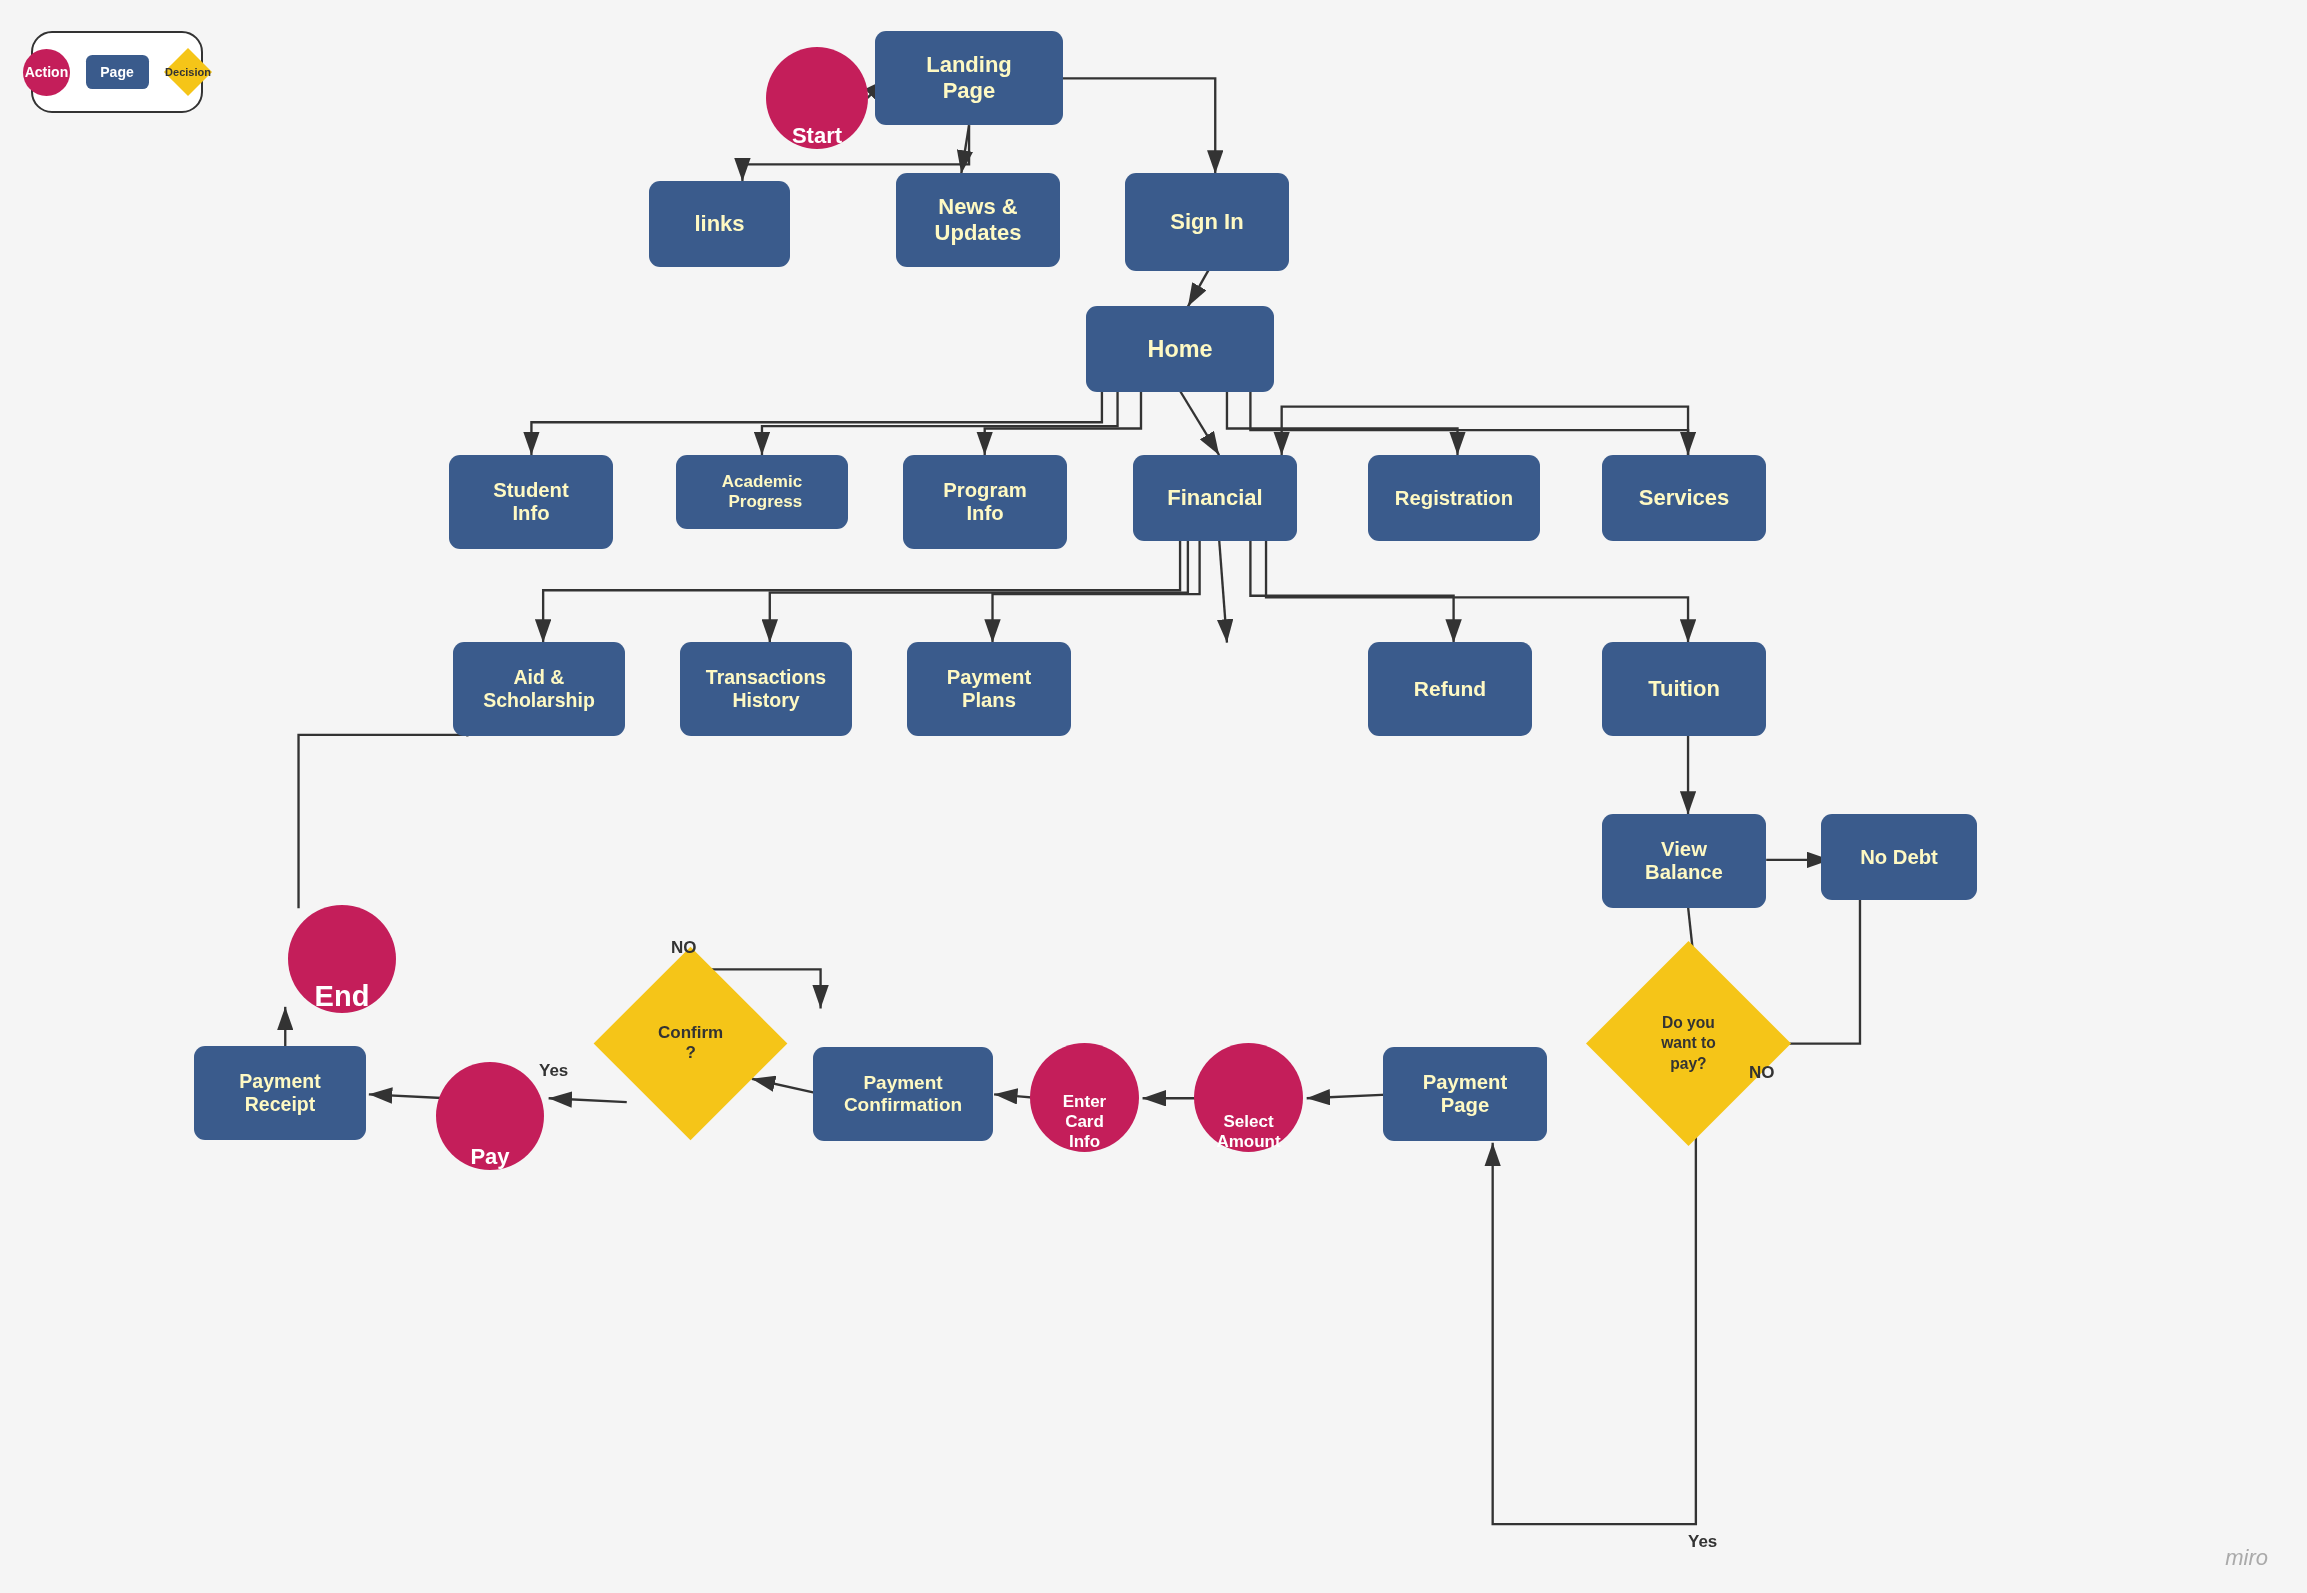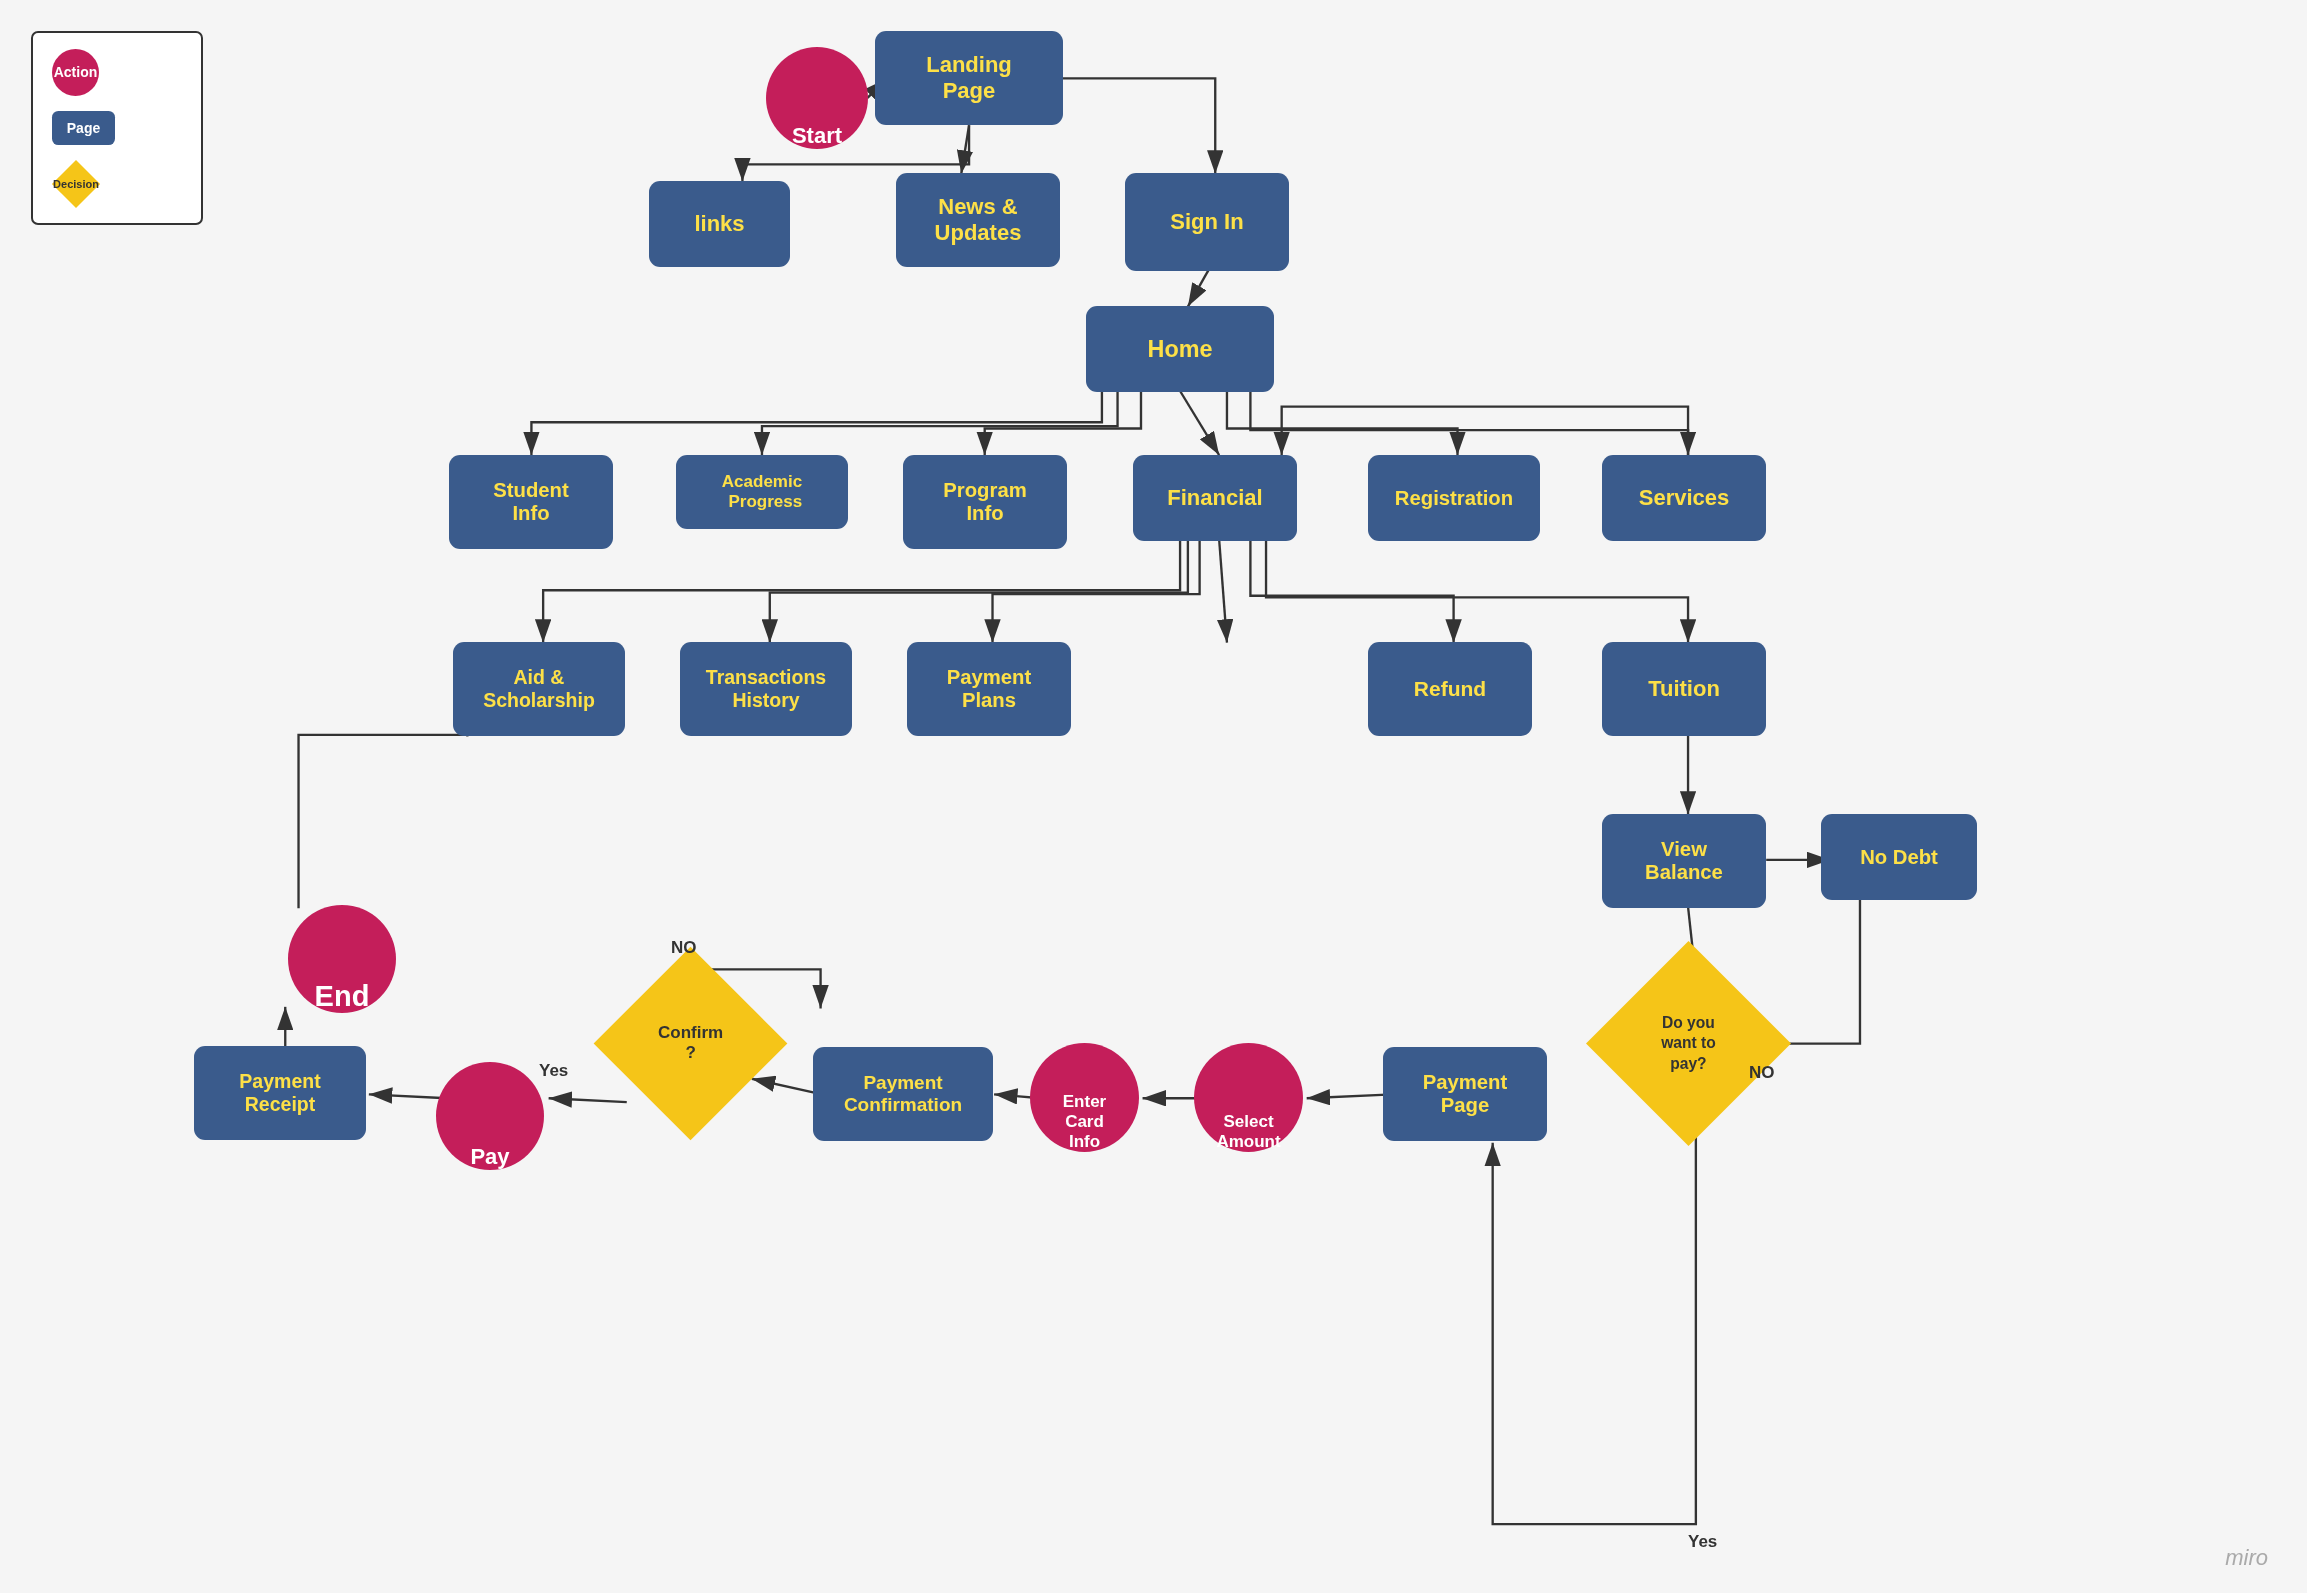--- a/index.html
+++ b/index.html
@@ -19,25 +19,25 @@
       height: 100%;
     }
 
     
     .legend {
       position: absolute;
       top: 31px;
       left: 31px;
       width: 172px;
       border: 2.3px solid #333;
-      border-radius: 7px;
+      border-radius: 21px;
       background: white;
       padding: 15.6px 19px;
       display: flex;
-      flex-direction: column;
+      flex-direction: row;
       gap: 15.6px;
       justify-content: center;
     }
     .legend-item {
       display: flex;
       align-items: center;
       gap: 12.5px;
     }
 
     
@@ -48,21 +48,21 @@
       display: flex;
       align-items: flex-end;
       justify-content: center;
       font-weight: bold;
       font-size: 20.3px;
       text-align: center;
       position: absolute;
     }
     .node-rect {
       background: #3a5b8c;
-      color: #fde047;
+      color: #fef9c3;
       border-radius: 11px;
       display: flex;
       align-items: center;
       justify-content: center;
       font-weight: bold;
       font-size: 20.3px;
       text-align: center;
       position: absolute;
     }
     .node-diamond {

